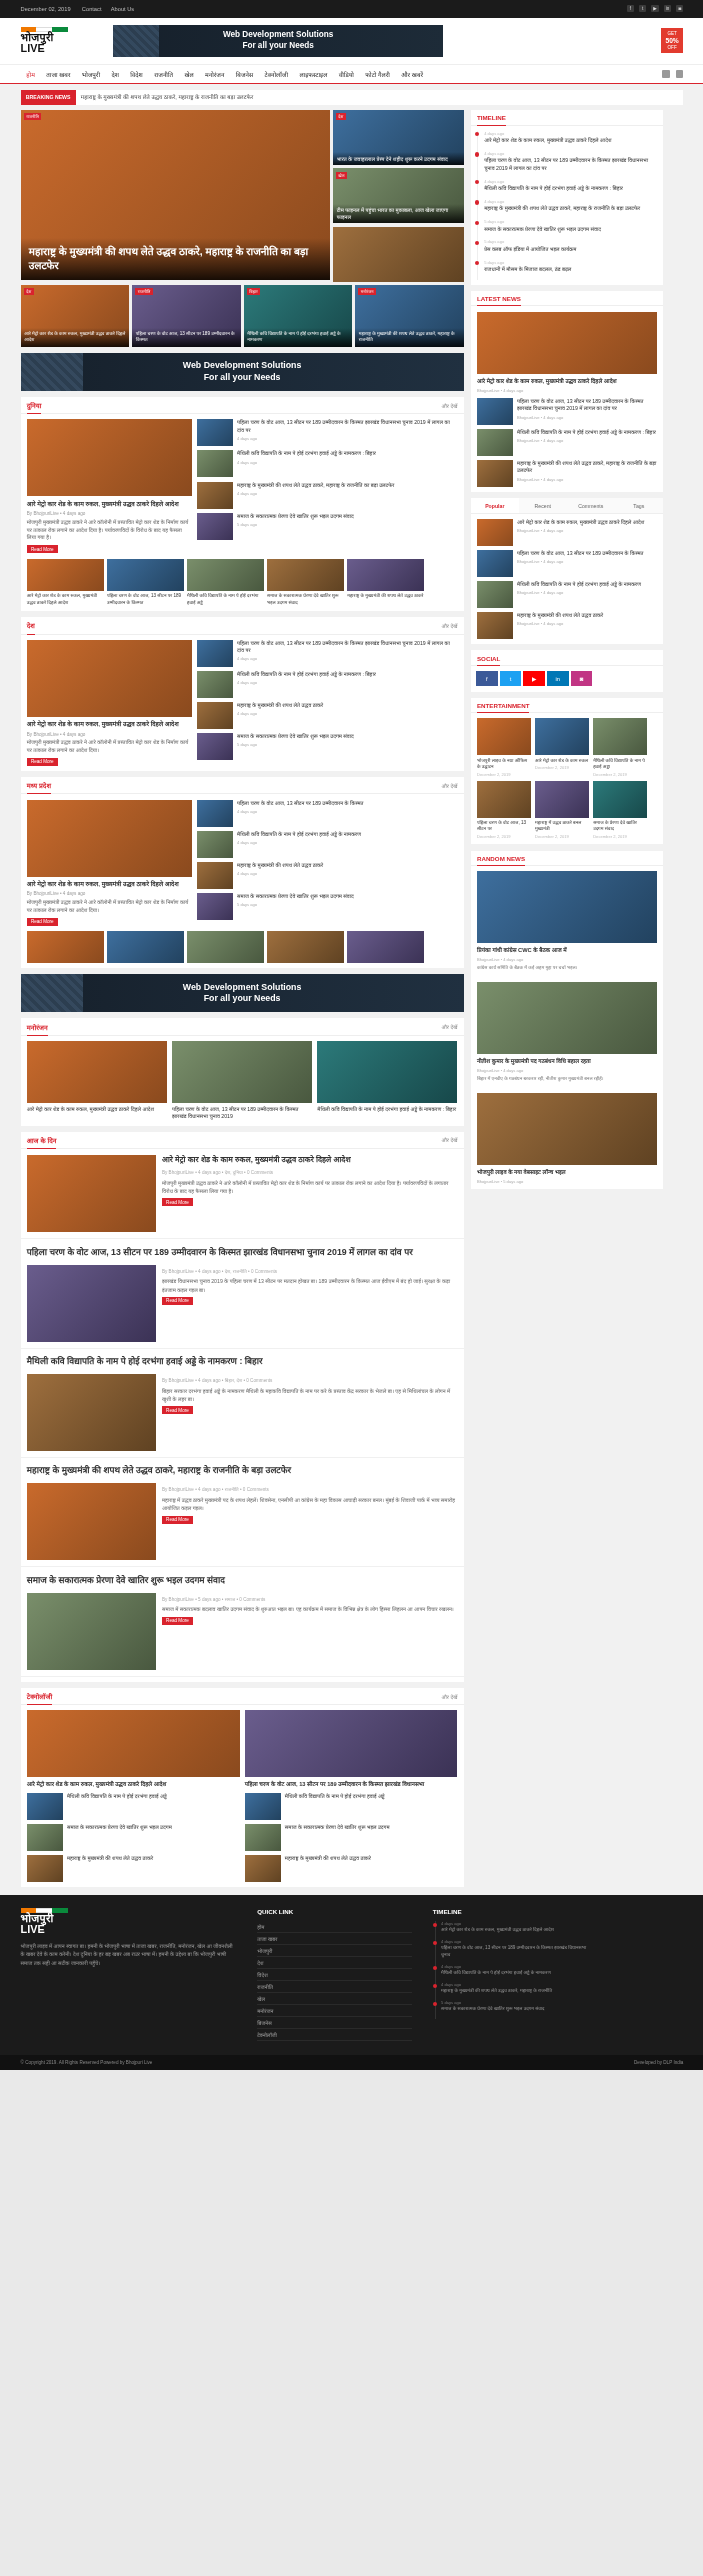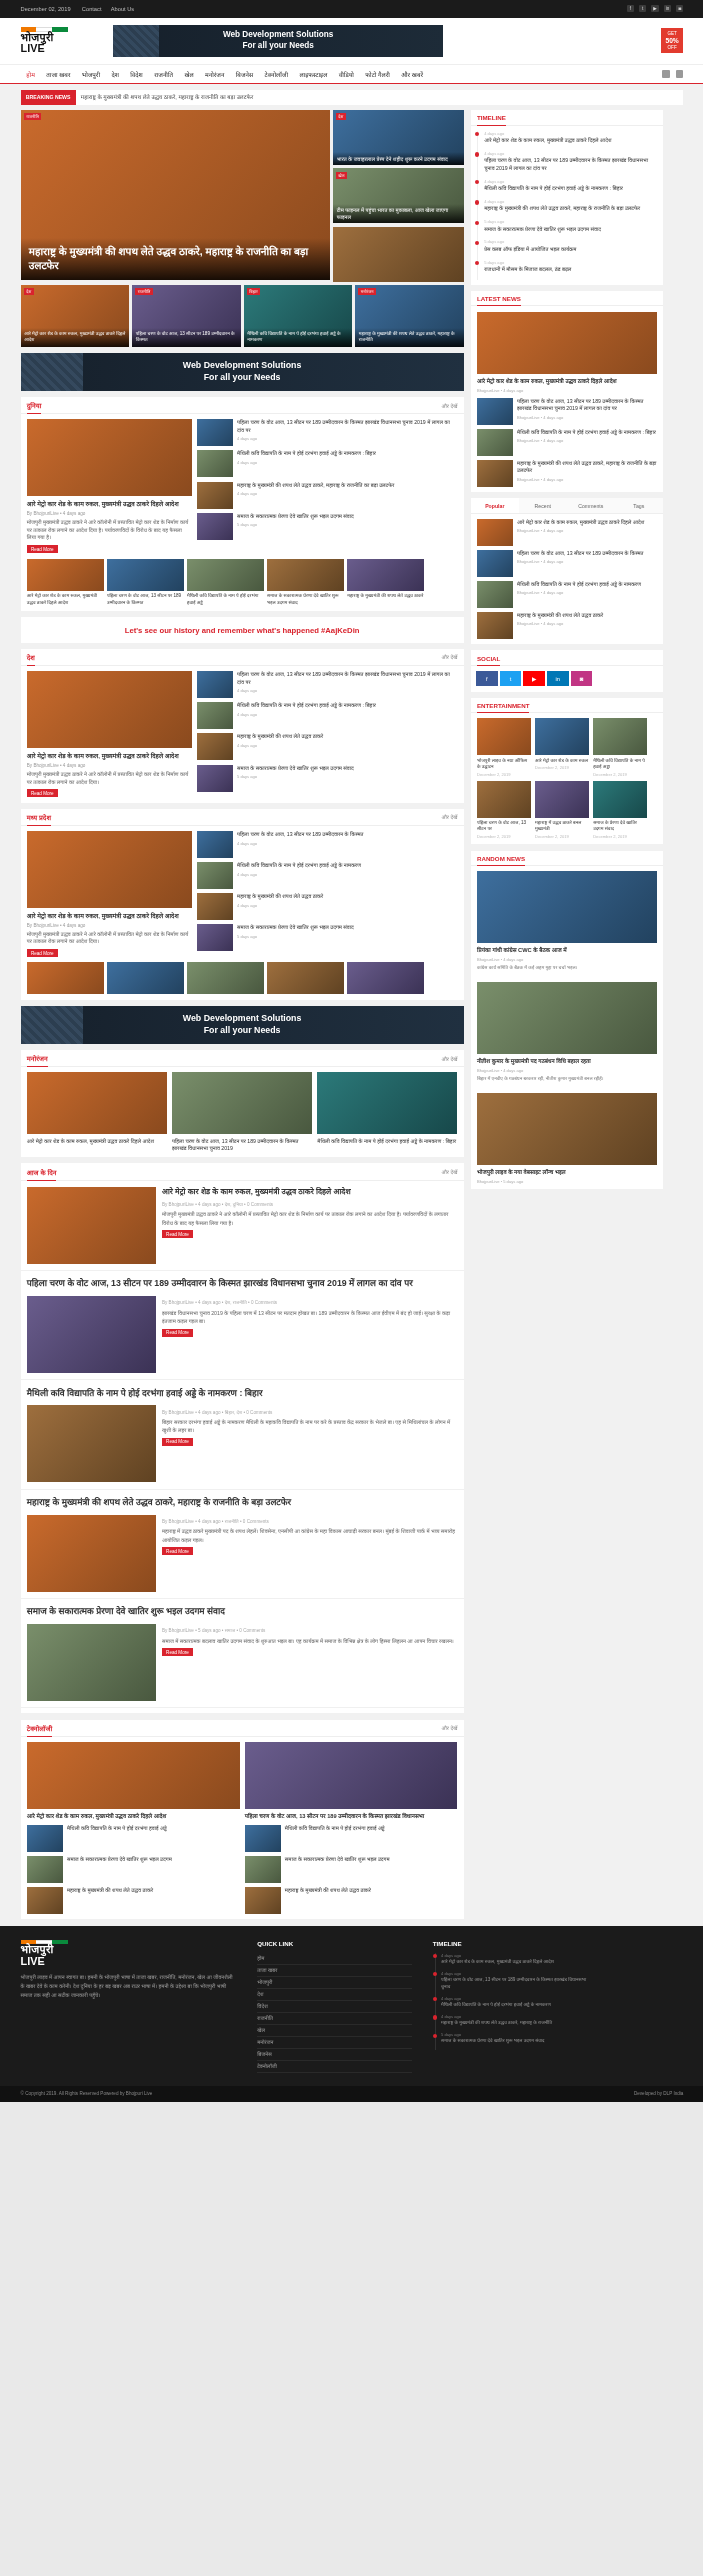--- a/index.html
+++ b/index.html
@@ -370,23 +370,20 @@
                 <div class="ph d img"></div>
                 <div class="tx">समाज के सकारात्मक प्रेरणा देवे खातिर शुरू भइल उदगम संवाद</div>
               </div>
             <div class="ts">
                 <div class="ph e img"></div>
                 <div class="tx">महाराष्ट्र के मुख्यमंत्री की शपथ लेते उद्धव ठाकरे</div>
               </div>
           </div>
         </div>
 
-        <div class="redstrip">
-          <div class="l1">Let's see our history and remember what's happened #AajKeDin</div>
-        </div>
 
         <div class="block">
           <div class="bhead">
             <div class="t">देश</div>
             <div class="more">और देखें</div>
           </div>
           <div class="secwrap">
             <div class="feat">
               <div class="ph a img"></div>
               <h3>आरे मेट्रो कार शेड के काम रुकल, मुख्यमंत्री उद्धव ठाकरे दिहले आदेश</h3>

